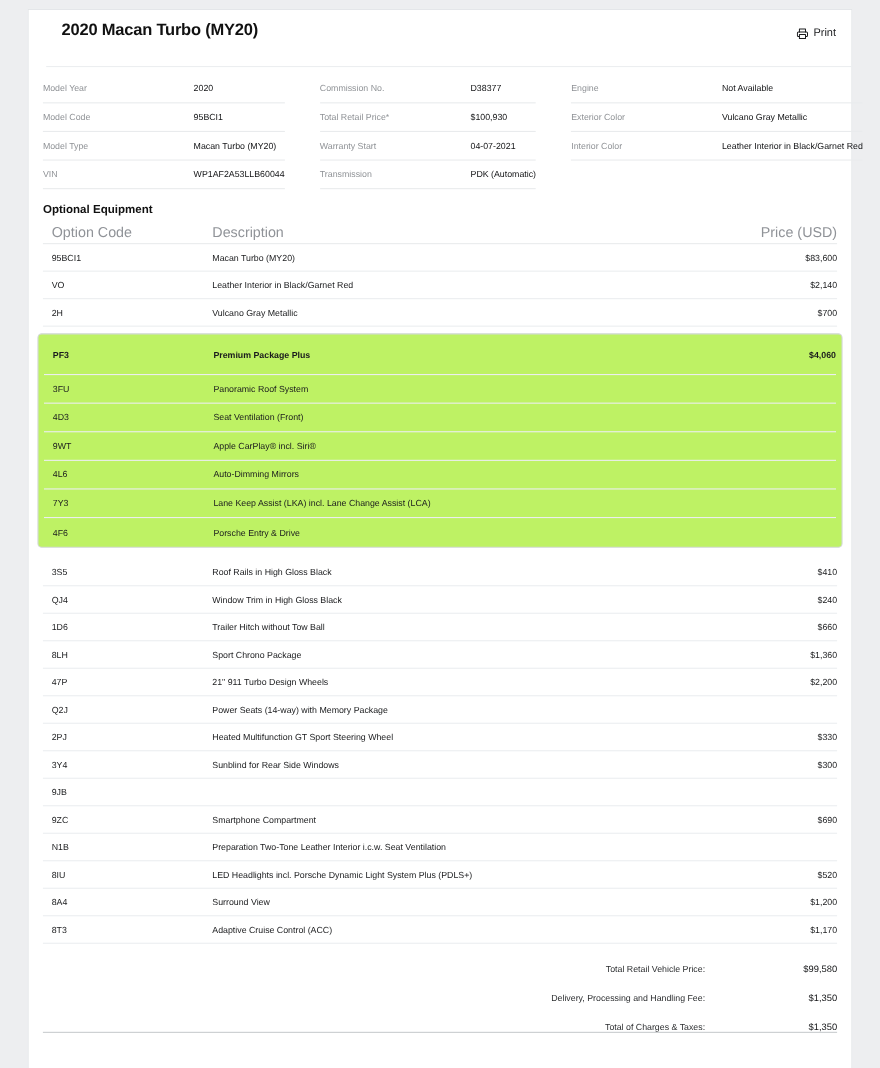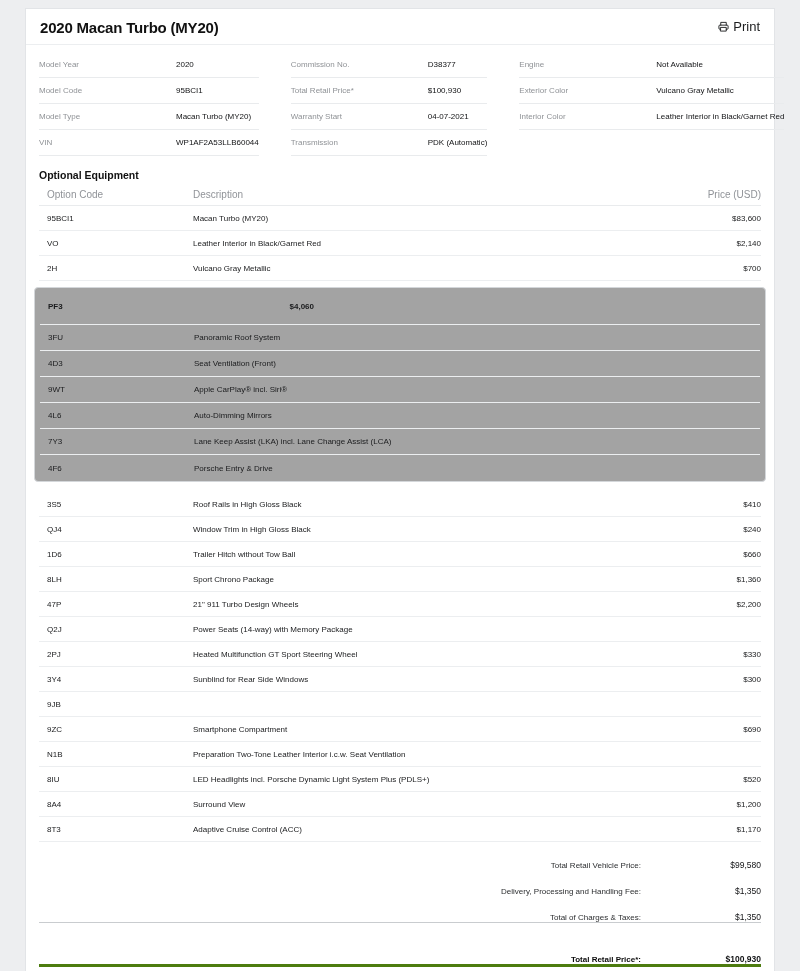--- a/index.html
+++ b/index.html
@@ -12,67 +12,68 @@
   }
   .card {
     width: 750px;
     min-height: 957px;
     margin: 8px 25px 6px;
     background: #ffffff;
     border: 1px solid #e2e4e7;
   }
   
   .card-header {
-    display: flex; justify-content: space-between; align-items: flex-start;
-    padding: 10px 14px 8px;
+    display: flex; justify-content: space-between; align-items: flex-end;
+    padding: 10px 14px 24px;
     border-bottom: 1px solid #eceef0;
+    margin-left: 16px;
   }
   .page-title { font-size: 15px; font-weight: 700; letter-spacing: -0.2px; color: #111; }
   .print-btn {
     display: flex; align-items: center; gap: 4px;
     background: none; border: none; cursor: pointer;
     font-family: "Liberation Sans", sans-serif;
-    font-size: 13px; color: #1b1c1e;
+    font-size: 10px; color: #1b1c1e;
   }
   .print-btn svg { display: block; }
   
   .meta-grid {
     display: grid; grid-template-columns: 1fr 1fr 1fr;
     column-gap: 32px; padding: 7px 13px 0;
     align-items: start;
   }
   .meta-cell {
     display: flex; align-items: center; height: 26px;
     border-bottom: 1px solid #e9ebed; white-space: nowrap;
   }
   .meta-label { width: 93px; flex: none; font-size: 8px; color: #8f9296; }
   .meta-value { font-size: 8px; color: #121315; padding-left: 44px; }
   
   .section-title { font-size: 10.5px; font-weight: 700; color: #111; padding: 13px 13px 0; }
   .equip-section { padding: 0 13px; }
   .tbl-head {
     display: flex; align-items: center; height: 23px; margin-top: 2px;
     border-bottom: 1px solid #e9ebed;
-    font-size: 10px; color: #909398;
+    font-size: 13px; color: #909398;
   }
   .col-code  { width: 154px; flex: none; padding-left: 8px; }
   .col-desc  { flex: 1; }
   .col-price { width: 120px; flex: none; text-align: right; }
   .eq-row {
     display: flex; align-items: center; height: 25px;
     border-bottom: 1px solid #eceef0;
     font-size: 8px; color: #1a1b1d; white-space: nowrap;
   }
   .eq-code  { width: 154px; flex: none; padding-left: 8px; }
   .eq-desc  { flex: 1; }
   .eq-price { width: 120px; flex: none; text-align: right; }
   .package-box {
     margin: 6px -5px 10px; padding: 0 5px;
     border: 1px solid #d4d7da; border-radius: 4px;
-    background: #a3a3a3;
+    background: #bef264;
   }
   .package-box .eq-row { height: 26px; }
   .package-box .eq-row:first-child { height: 37px; }
   .package-box .eq-row:last-child { border-bottom: none; }
   .bold-row { font-weight: 700; }
   
   .totals { padding: 0 13px; margin-top: 2px; }
   .total-row {
     display: flex; justify-content: flex-end; align-items: flex-end;
     height: 26px; font-size: 8px; color: #2c2e30;
@@ -180,20 +181,21 @@
   </div>
         <div class="eq-row">
     <span class="eq-code">2H</span>
     <span class="eq-desc">Vulcano Gray Metallic</span>
     <span class="eq-price">$700</span>
   </div>
       </div>
     <div class="package-box">
         <div class="eq-row bold-row">
     <span class="eq-code">PF3</span>
+    <span class="eq-desc">Premium Package Plus</span>
     <span class="eq-price">$4,060</span>
   </div>
         <div class="eq-row">
     <span class="eq-code">3FU</span>
     <span class="eq-desc">Panoramic Roof System</span>
     <span class="eq-price"></span>
   </div>
         <div class="eq-row">
     <span class="eq-code">4D3</span>
     <span class="eq-desc">Seat Ventilation (Front)</span>

